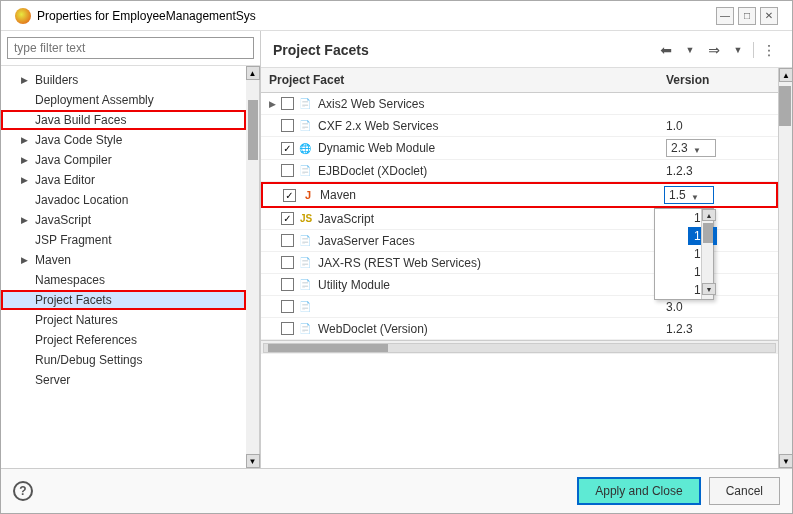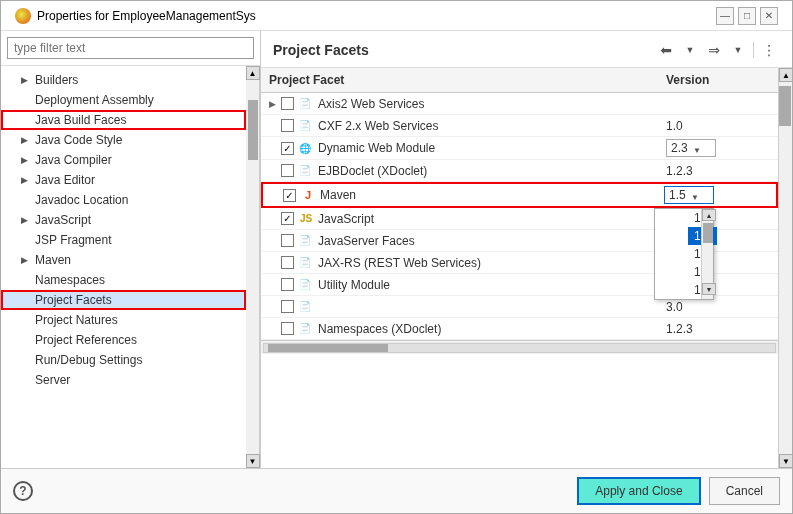--- a/index.html
+++ b/index.html
@@ -689,21 +689,21 @@
             <div class="facet-cell-version">
               <span>3.0</span>
             </div>
           </div>
 
           <div class="facet-row">
             <div class="facet-cell-name">
               <span class="expand"></span>
               <span class="checkbox"></span>
               <span class="facet-icon">📄</span>
-              <span>Namespaces (XDoclet)</span>
+              <span>WebDoclet (Version)</span>
             </div>
             <div class="facet-cell-version">
               <span>1.2.3</span>
             </div>
           </div>
 
           <div class="bottom-scrollbar">
             <div class="h-scroll-track">
               <div class="h-scroll-thumb"></div>
             </div>

